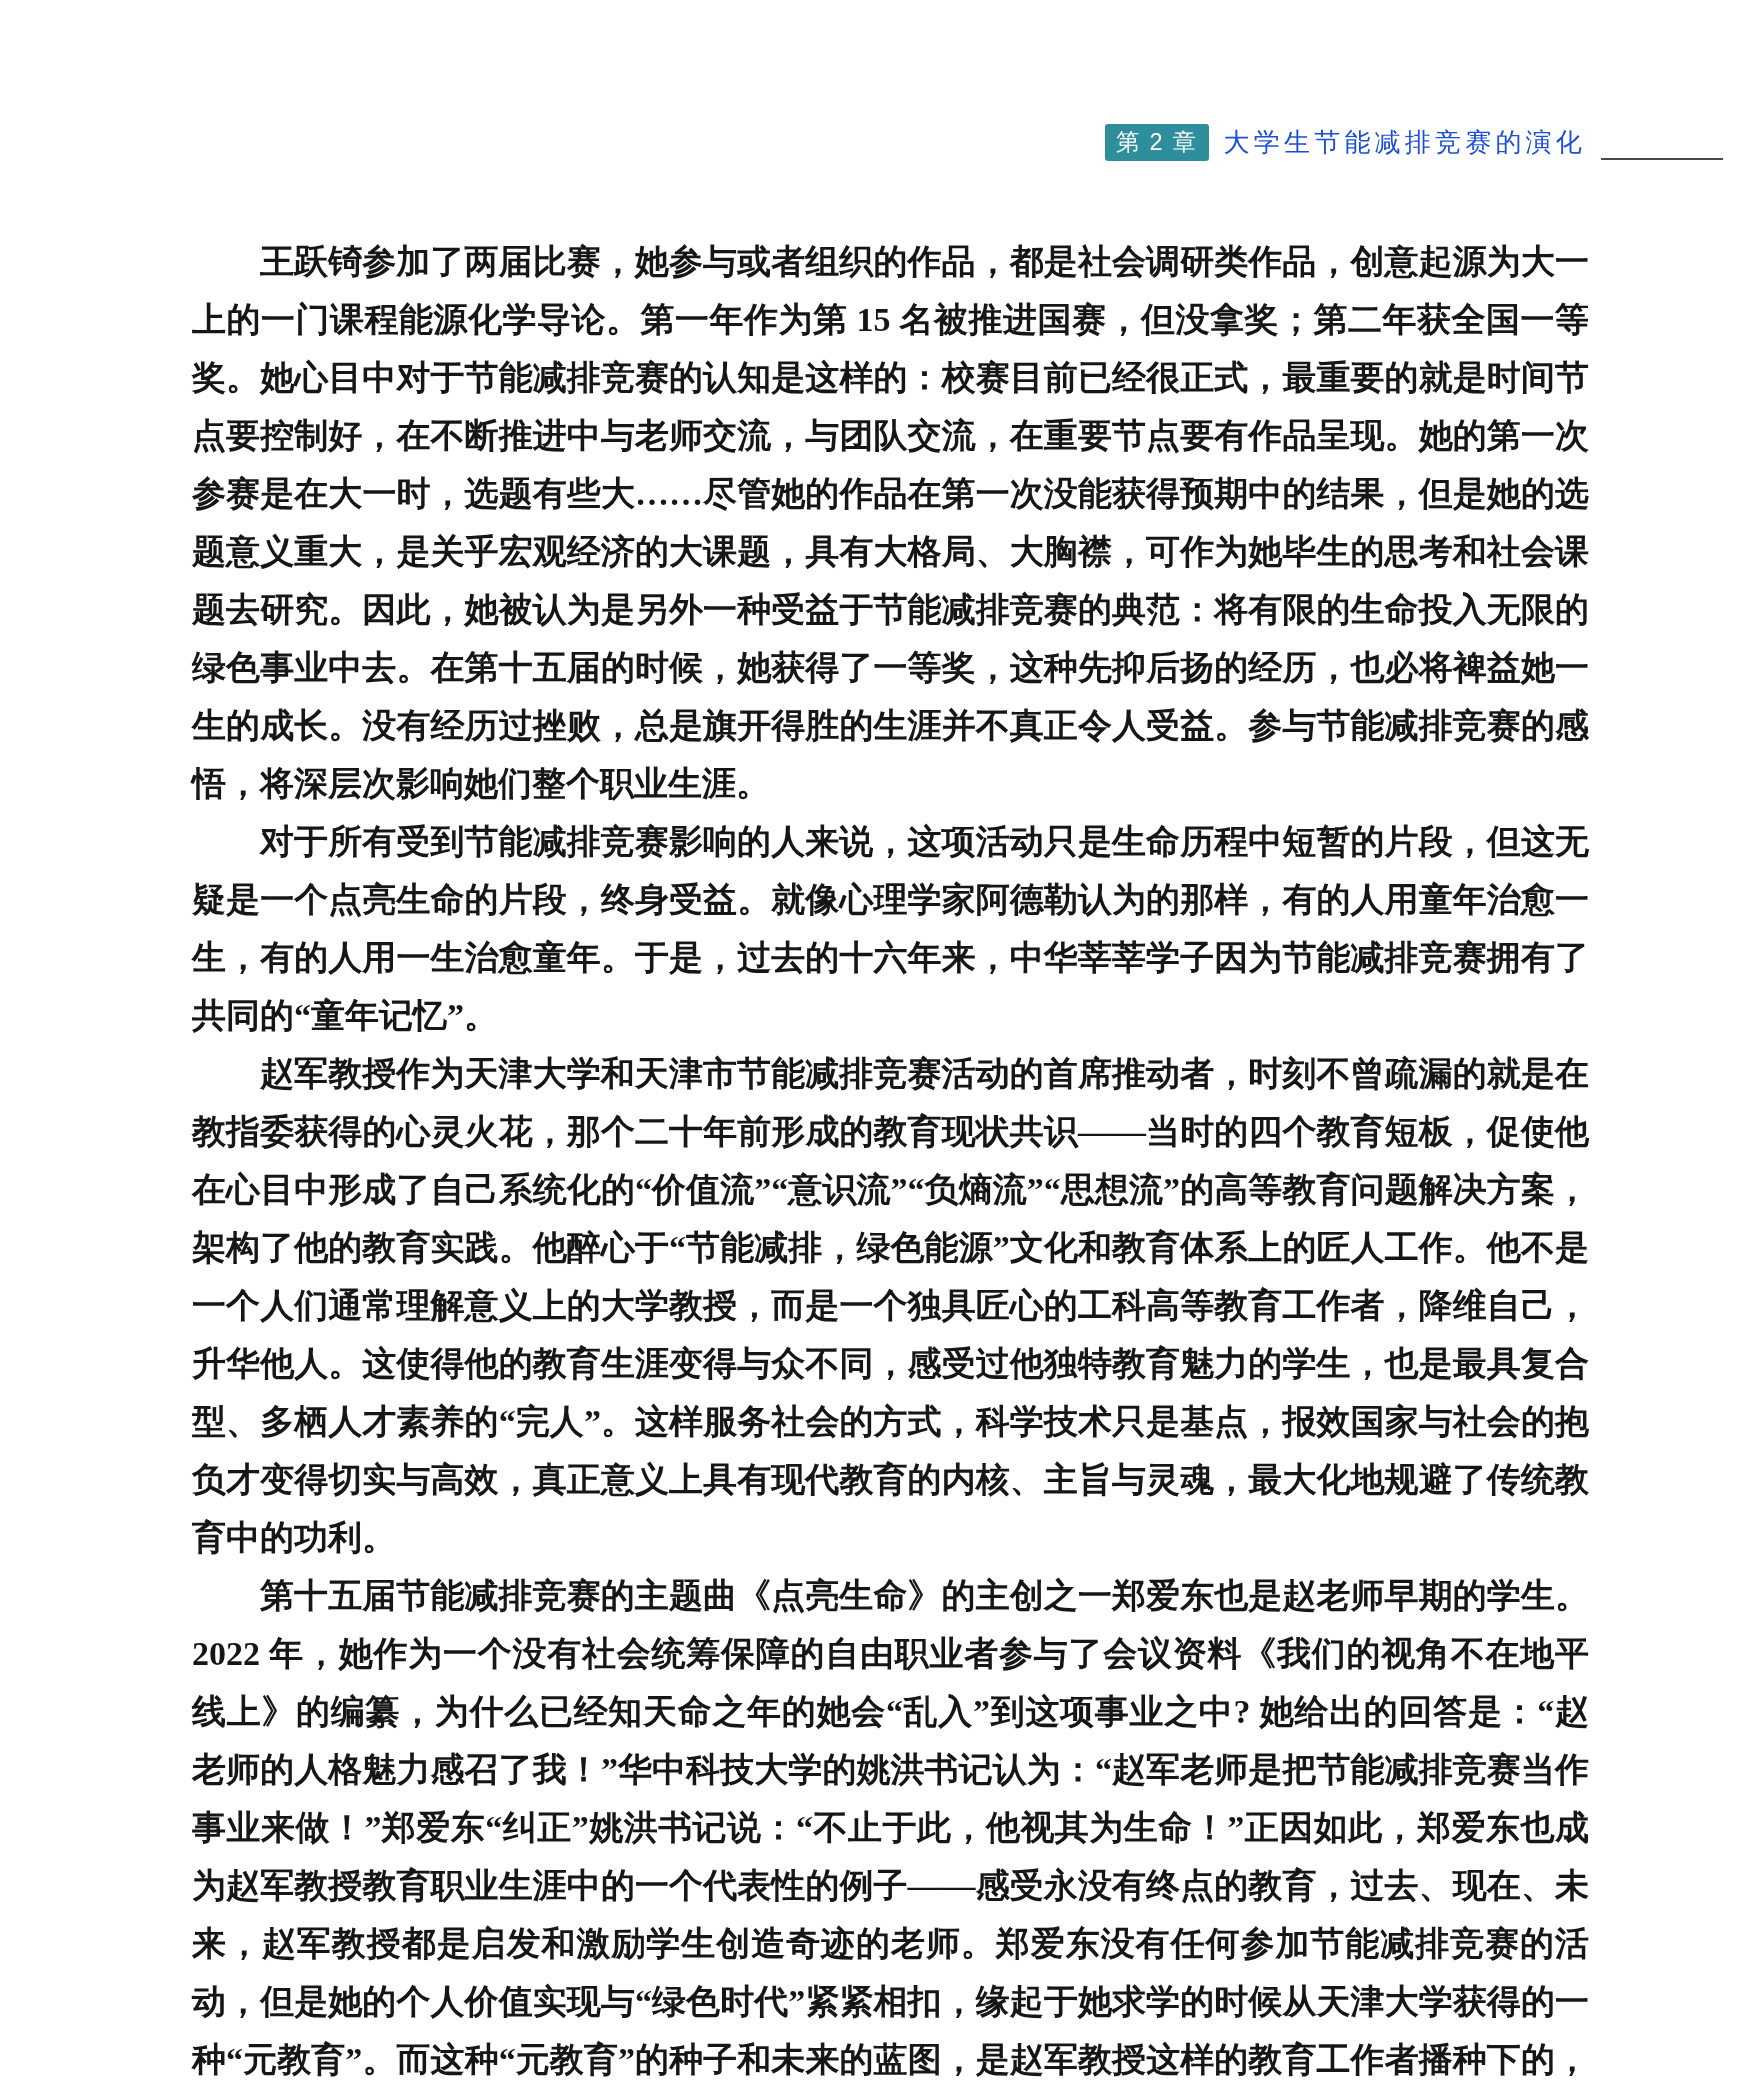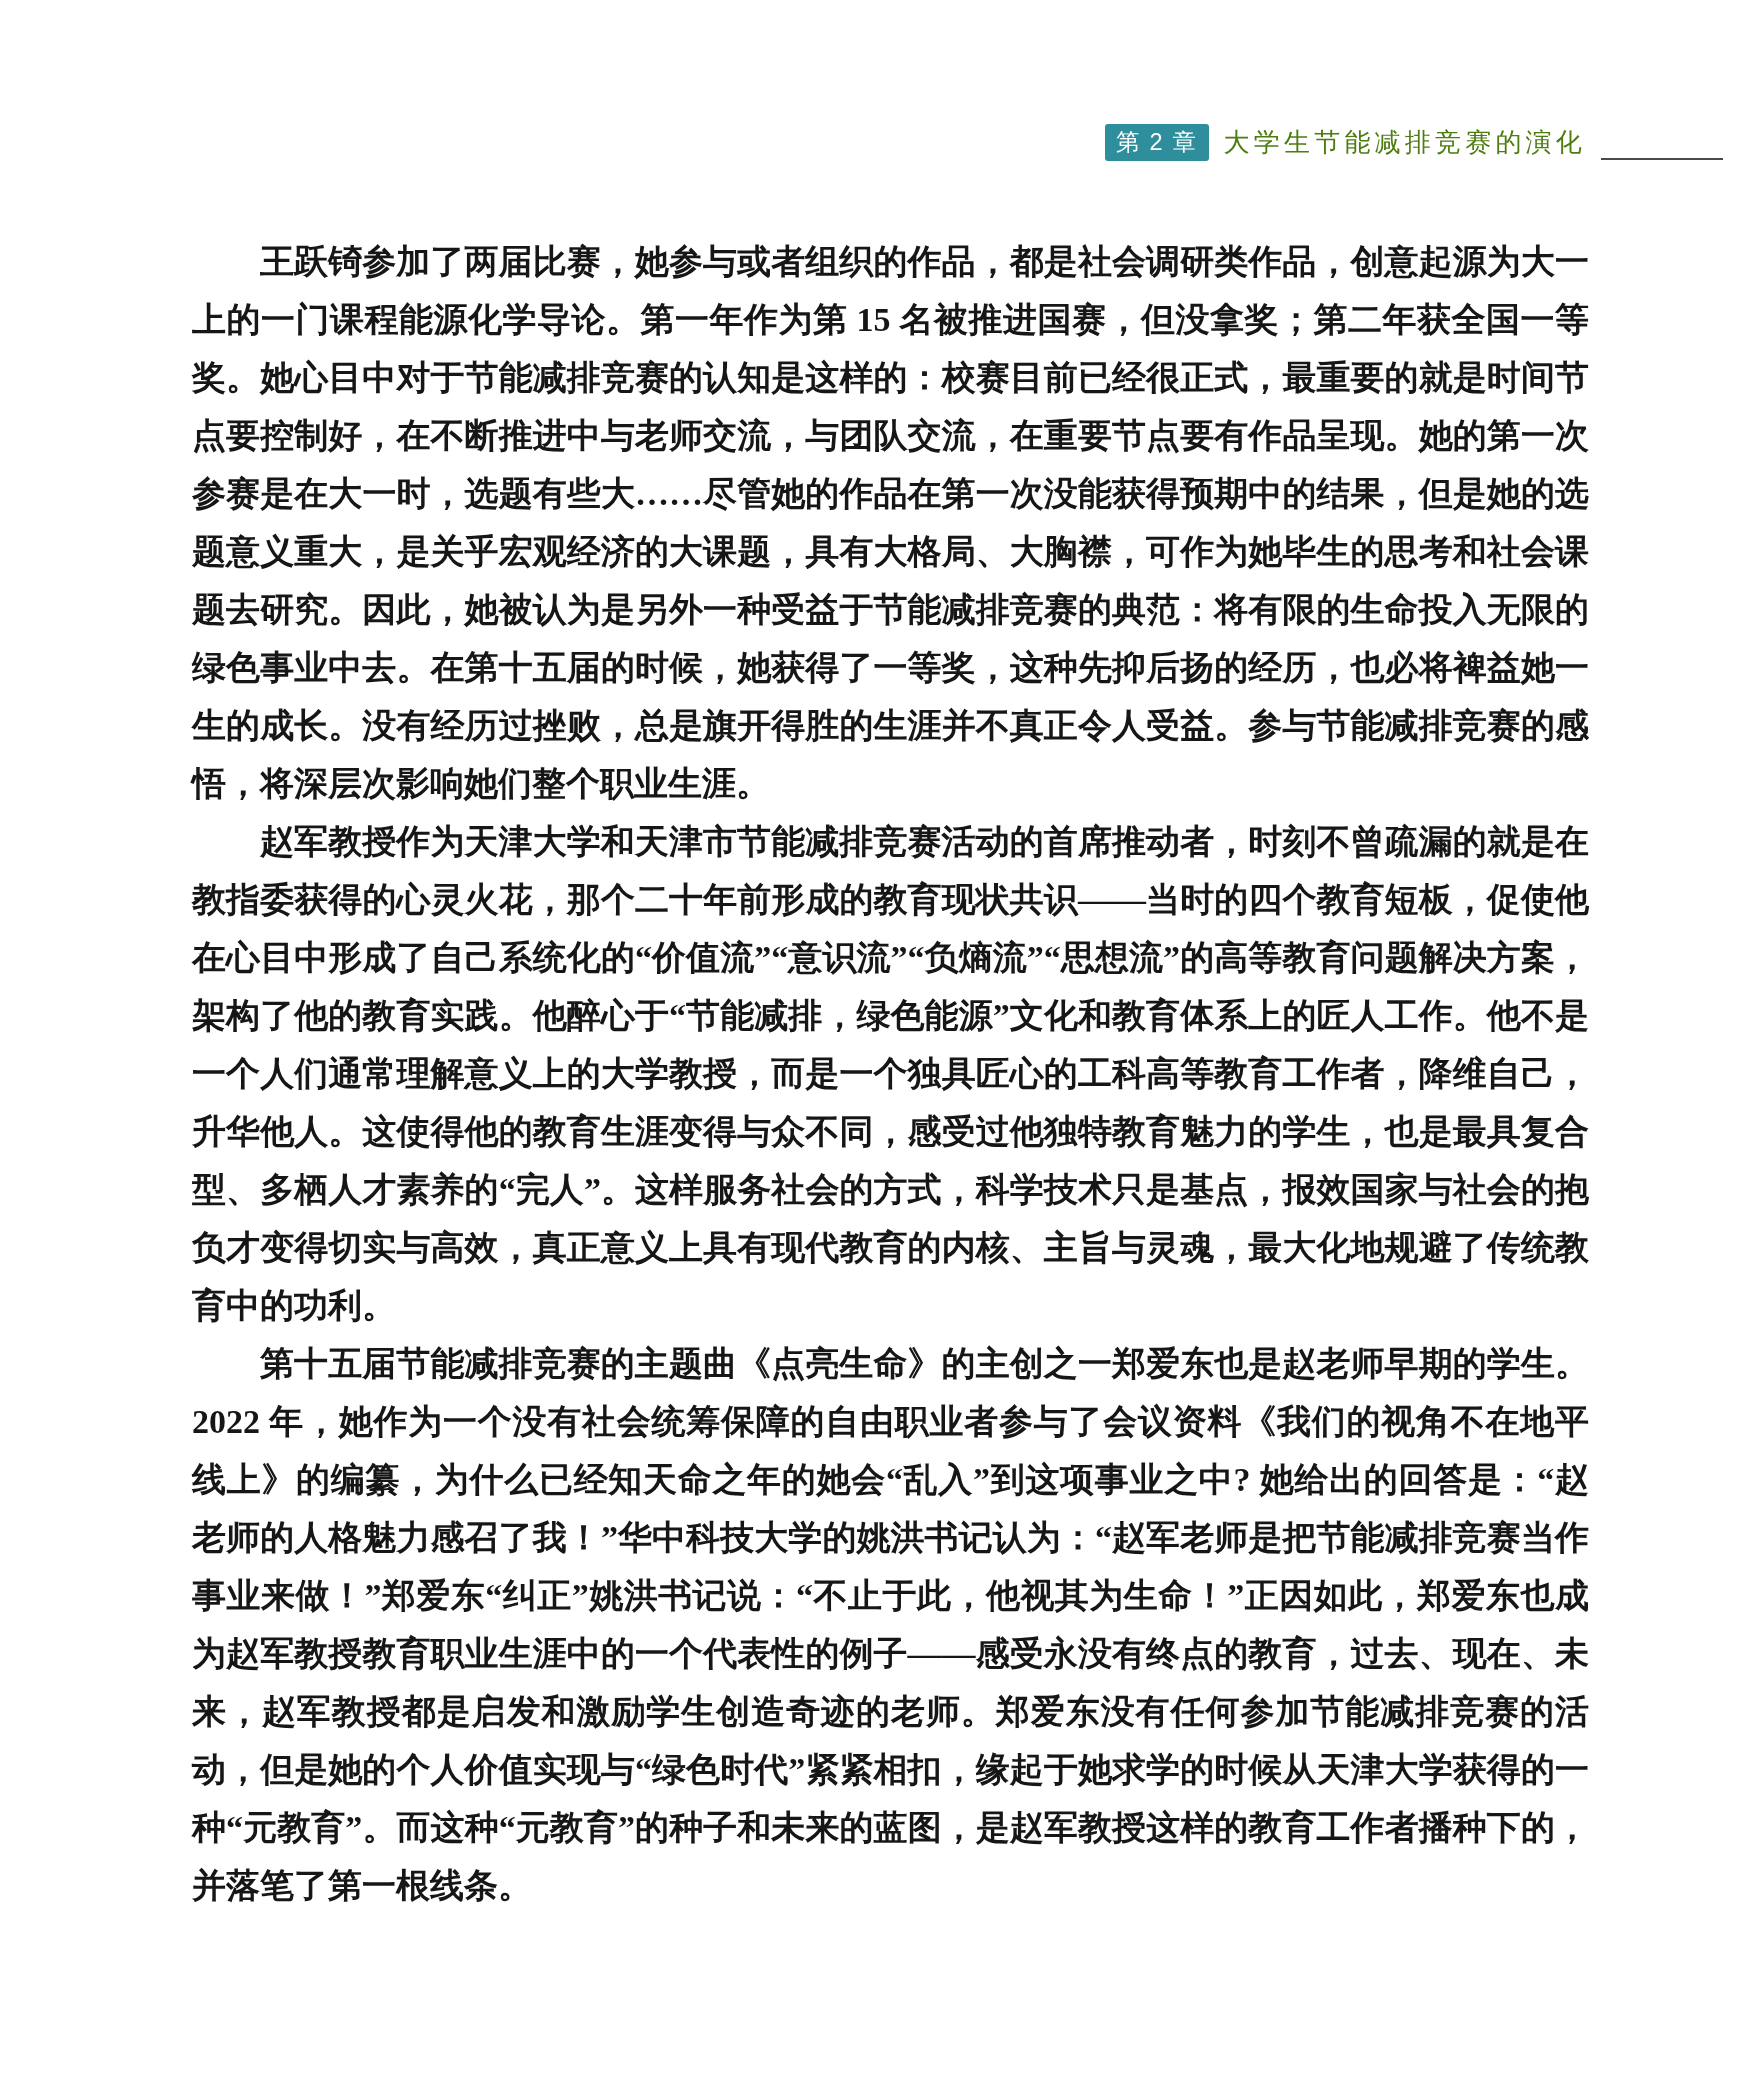--- a/index.html
+++ b/index.html
@@ -37,21 +37,21 @@
     color: #ffffff;
     font-family: "Liberation Sans", "DejaVu Sans", sans-serif;
     font-size: 23.5px;
     line-height: 1;
     padding: 6.7px 11px;
     border-radius: 3px;
     letter-spacing: 1.7px;
     white-space: nowrap;
   }
   .chapter-title {
-    color: #4d7c0f;
+    color: #1d4ed8;
     font-family: "Liberation Sans", "DejaVu Sans", sans-serif;
     font-size: 26px;
     line-height: 1;
     letter-spacing: 4.2px;
     white-space: nowrap;
   }
   .header-rule {
     width: 122px;
     height: 2.1px;
     background: #4a4a4a;
@@ -83,19 +83,20 @@
 <div class="page">
 
   <header class="chapter-header">
     <span class="chapter-badge">第 2 章</span>
     <span class="chapter-title">大学生节能减排竞赛的演化</span>
     <span class="header-rule"></span>
   </header>
 
   <main class="body-text">
     <p>王跃锜参加了两届比赛，她参与或者组织的作品，都是社会调研类作品，创意起源为大一上的一门课程能源化学导论。第一年作为第 15 名被推进国赛，但没拿奖；第二年获全国一等奖。她心目中对于节能减排竞赛的认知是这样的：校赛目前已经很正式，最重要的就是时间节点要控制好，在不断推进中与老师交流，与团队交流，在重要节点要有作品呈现。她的第一次参赛是在大一时，选题有些大……尽管她的作品在第一次没能获得预期中的结果，但是她的选题意义重大，是关乎宏观经济的大课题，具有大格局、大胸襟，可作为她毕生的思考和社会课题去研究。因此，她被认为是另外一种受益于节能减排竞赛的典范：将有限的生命投入无限的绿色事业中去。在第十五届的时候，她获得了一等奖，这种先抑后扬的经历，也必将裨益她一生的成长。没有经历过挫败，总是旗开得胜的生涯并不真正令人受益。参与节能减排竞赛的感悟，将深层次影响她们整个职业生涯。</p>
+    <p>对于所有受到节能减排竞赛影响的人来说，这项活动只是生命历程中短暂的片段，但这无疑是一个点亮生命的片段，终身受益。就像心理学家阿德勒认为的那样，有的人用童年治愈一生，有的人用一生治愈童年。于是，过去的十六年来，中华莘莘学子因为节能减排竞赛拥有了共同的“童年记忆”。</p>
     <p>赵军教授作为天津大学和天津市节能减排竞赛活动的首席推动者，时刻不曾疏漏的就是在教指委获得的心灵火花，那个二十年前形成的教育现状共识——当时的四个教育短板，促使他在心目中形成了自己系统化的“价值流”“意识流”“负熵流”“思想流”的高等教育问题解决方案，架构了他的教育实践。他醉心于“节能减排，绿色能源”文化和教育体系上的匠人工作。他不是一个人们通常理解意义上的大学教授，而是一个独具匠心的工科高等教育工作者，降维自己，升华他人。这使得他的教育生涯变得与众不同，感受过他独特教育魅力的学生，也是最具复合型、多栖人才素养的“完人”。这样服务社会的方式，科学技术只是基点，报效国家与社会的抱负才变得切实与高效，真正意义上具有现代教育的内核、主旨与灵魂，最大化地规避了传统教育中的功利。</p>
     <p>第十五届节能减排竞赛的主题曲《点亮生命》的主创之一郑爱东也是赵老师早期的学生。2022 年，她作为一个没有社会统筹保障的自由职业者参与了会议资料《我们的视角不在地平线上》的编纂，为什么已经知天命之年的她会“乱入”到这项事业之中? 她给出的回答是：“赵老师的人格魅力感召了我！”华中科技大学的姚洪书记认为：“赵军老师是把节能减排竞赛当作事业来做！”郑爱东“纠正”姚洪书记说：“不止于此，他视其为生命！”正因如此，郑爱东也成为赵军教授教育职业生涯中的一个代表性的例子——感受永没有终点的教育，过去、现在、未来，赵军教授都是启发和激励学生创造奇迹的老师。郑爱东没有任何参加节能减排竞赛的活动，但是她的个人价值实现与“绿色时代”紧紧相扣，缘起于她求学的时候从天津大学获得的一种“元教育”。而这种“元教育”的种子和未来的蓝图，是赵军教授这样的教育工作者播种下的，并落笔了第一根线条。</p>
 
   </main>
 
 </div>
 
 
 </body></html>

